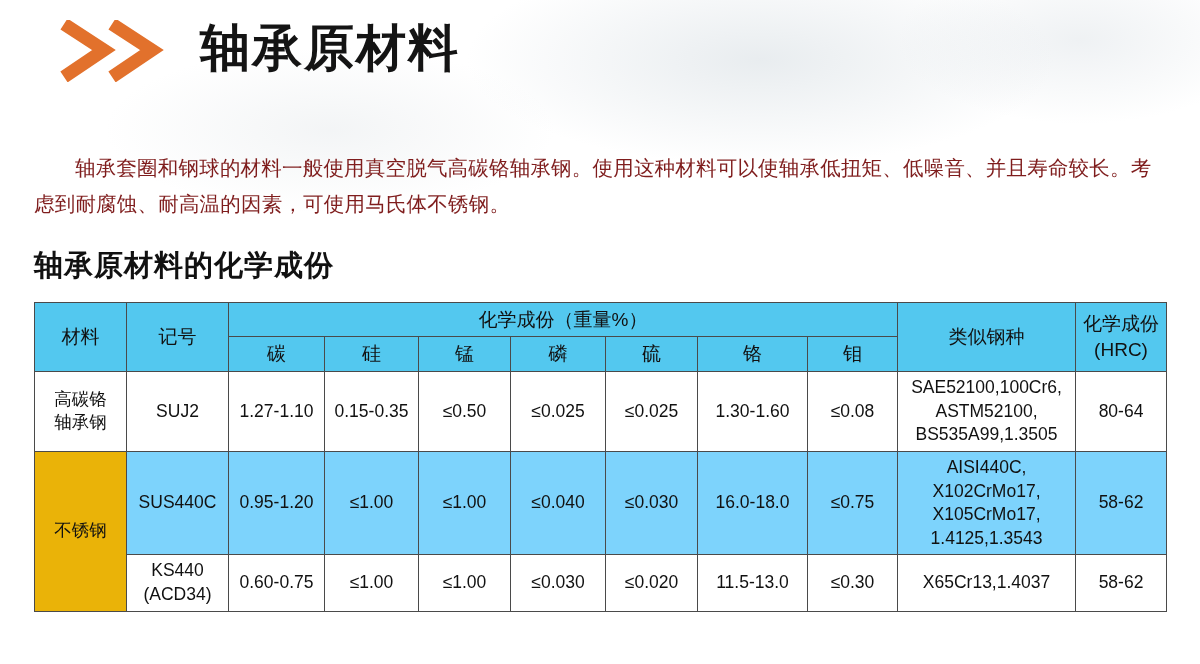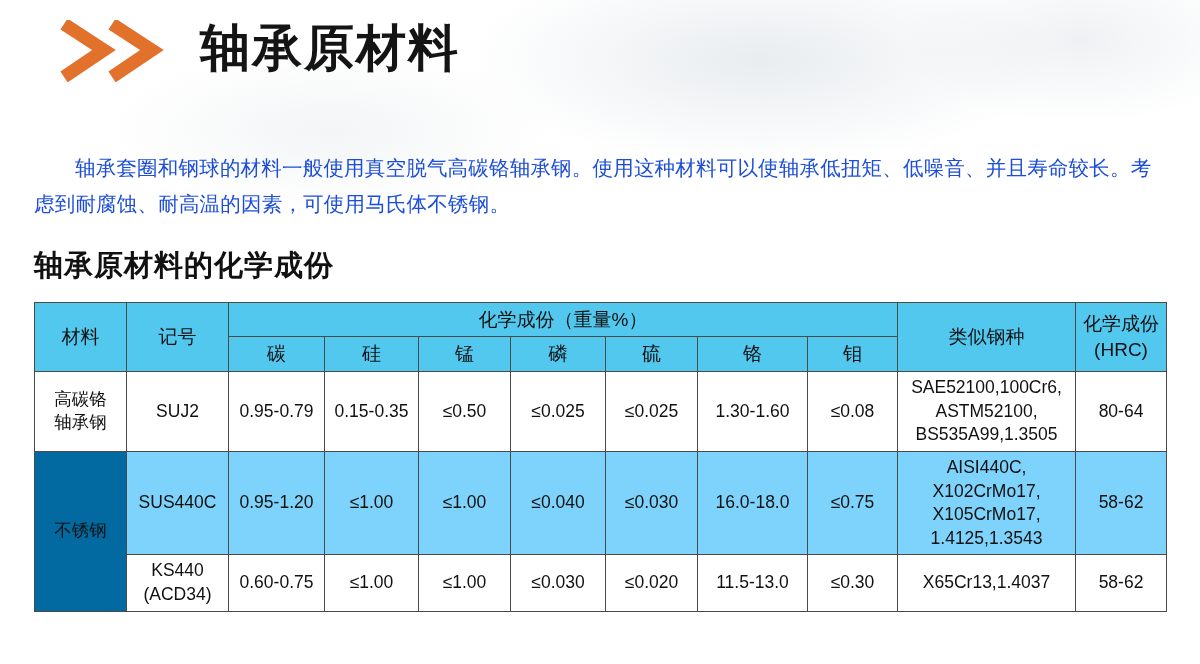--- a/index.html
+++ b/index.html
@@ -53,21 +53,21 @@
     line-height: 1;
     margin: 0;
     padding-bottom: 6px;
   }
 
   
   .intro {
     margin: 70px 34px 0 34px;
     font-size: 20.5px;
     line-height: 1.75;
-    color: #1d4ed8;
+    color: #7f1d1d;
     letter-spacing: 0.2px;
   }
   .intro p {
     margin: 0;
     text-indent: 2em;
   }
 
   
   .section-title {
     margin: 24px 11px 10px 34px;
@@ -175,37 +175,37 @@
         </tr>
       </thead>
       <tbody>
 
         <tr class="tall">
           <td>
             <div>高碳铬</div>
             <div>轴承钢</div>
           </td>
           <td>SUJ2</td>
-          <td class="nowrap">0.95-0.79</td>
+          <td class="nowrap">1.27-1.10</td>
           <td class="nowrap">0.15-0.35</td>
           <td class="nowrap">≤0.50</td>
           <td class="nowrap">≤0.025</td>
           <td class="nowrap">≤0.025</td>
           <td class="nowrap">1.30-1.60</td>
           <td class="nowrap">≤0.08</td>
           <td class="cell-left">
             <div>SAE52100,100Cr6,</div>
             <div>ASTM52100,</div>
             <div>BS535A99,1.3505</div>
           </td>
           <td>80-64</td>
         </tr>
 
         <tr class="tall row-highlight">
-          <td rowspan="2" style="background:#0369a1;">不锈钢</td>
+          <td rowspan="2" style="background:#eab308;">不锈钢</td>
           <td>SUS440C</td>
           <td class="nowrap">0.95-1.20</td>
           <td class="nowrap">≤1.00</td>
           <td class="nowrap">≤1.00</td>
           <td class="nowrap">≤0.040</td>
           <td class="nowrap">≤0.030</td>
           <td class="nowrap">16.0-18.0</td>
           <td class="nowrap">≤0.75</td>
           <td class="cell-left">
             <div>AISI440C,</div>

